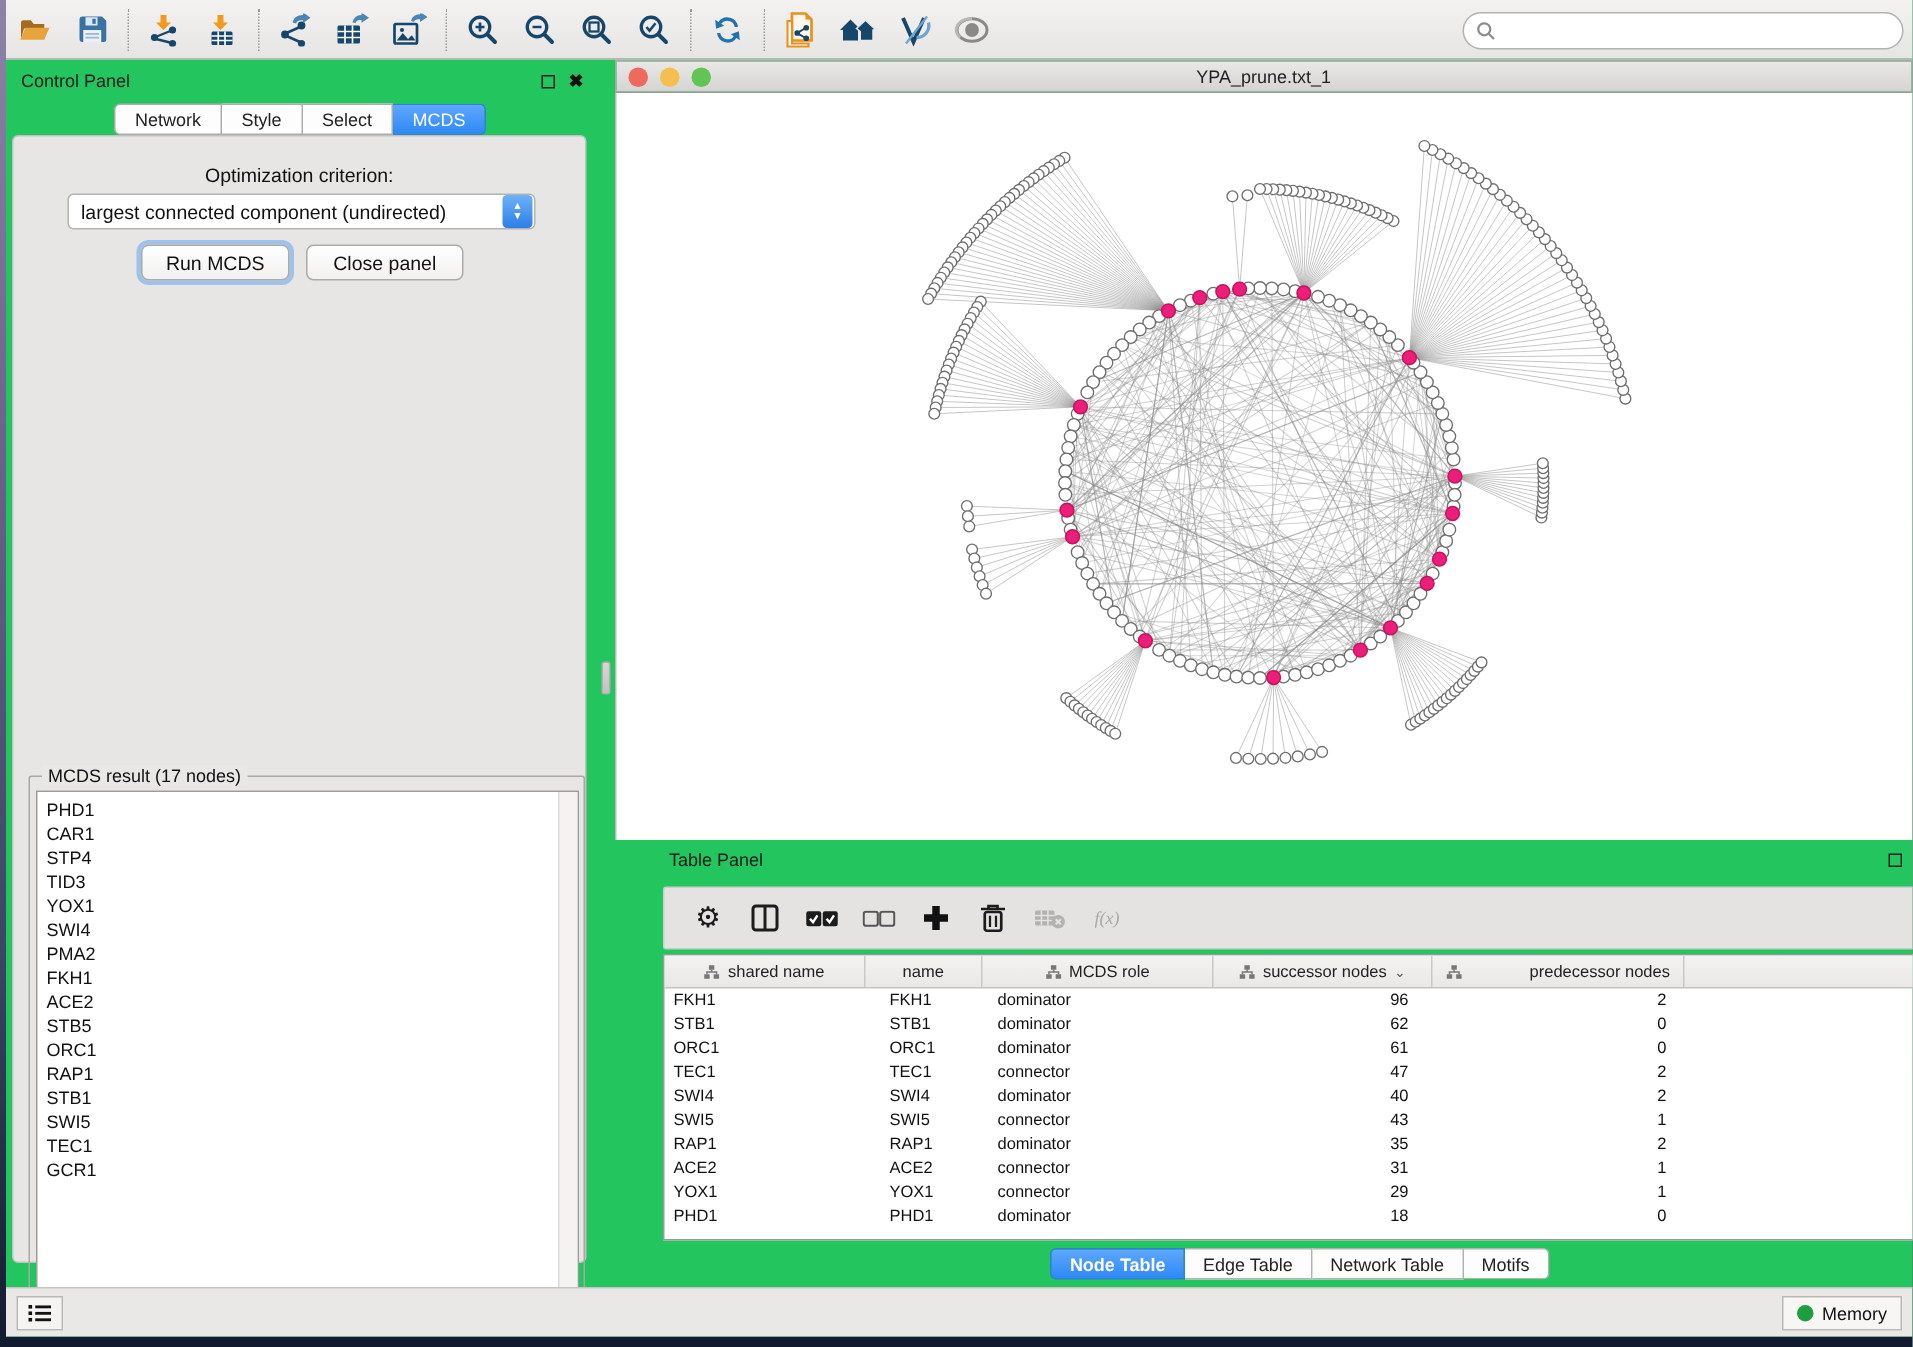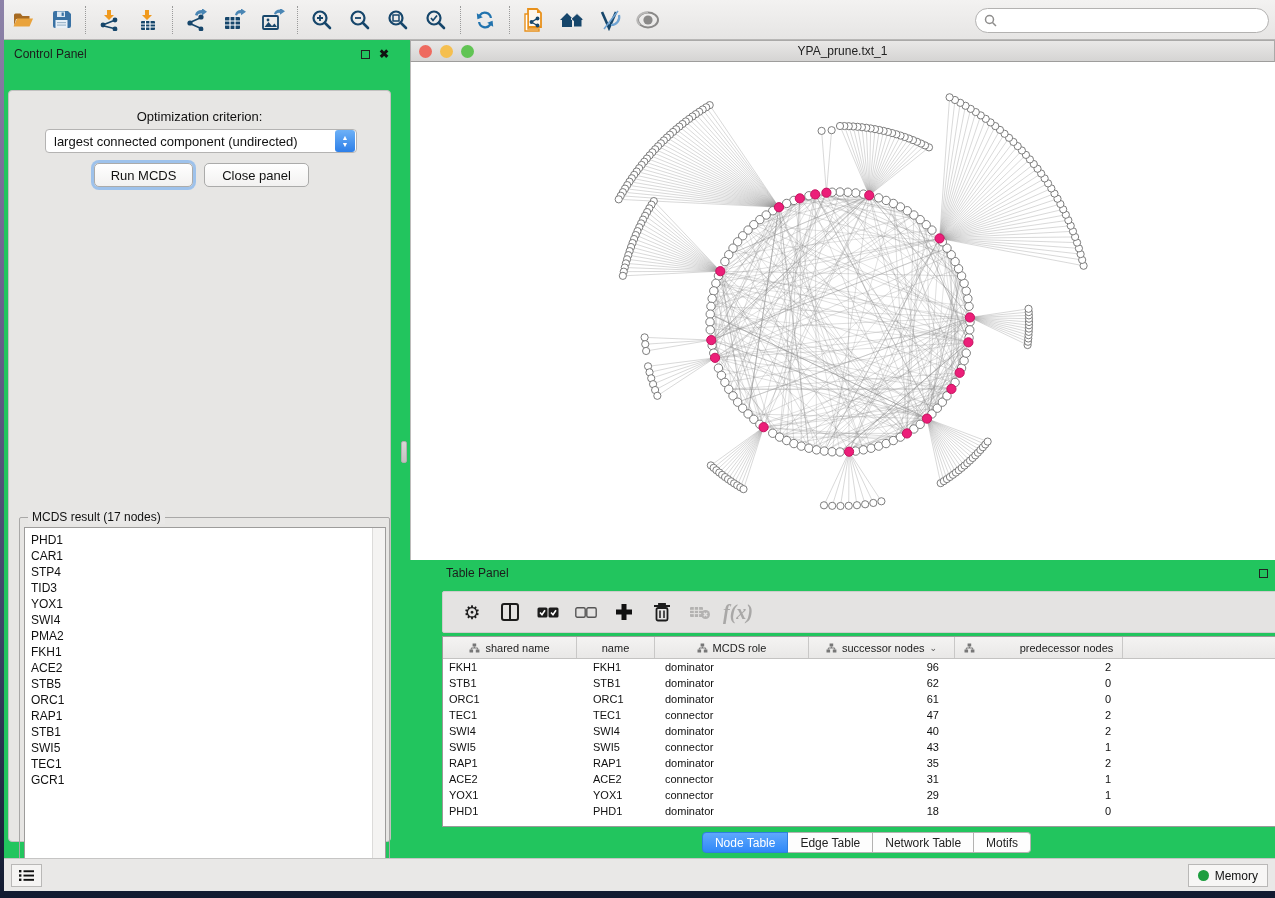--- a/index.html
+++ b/index.html
@@ -72,39 +72,39 @@
   .tlight { width:13px; height:13px; border-radius:50%; margin-left:8px; }
   #net-title { position:absolute; left:0; width:100%; text-align:center; font-size:12px; color:#222; }
   #net-canvas { position:absolute; left:0; top:22px; width:865px; height:498px; background:#fff;
     border-left:1px solid #bcbbba; }
 
   
   #table-panel { position:absolute; left:430px; top:560px; width:865px; height:298px; }
   #tp-toolbar { position:absolute; left:8px; top:31px; width:849px; height:42px;
     background:#e4e3e2; border:1px solid #cecdcc; border-radius:2px; display:flex; align-items:center; padding-left:10px; }
   .tpicon { width:38px; height:36px; display:flex; align-items:center; justify-content:center; }
-  .fx-label { font-size:20px; font-style:italic; color:#a9a8a7; font-family:"Liberation Serif", serif;font-weight:bold; }
+  .fx-label { font-size:12px; font-style:italic; color:#a9a8a7; font-family:"Liberation Serif", serif; }
 
   #tp-table { position:absolute; left:8px; top:76px; width:849px; height:191px; background:#fff;
     border:1px solid #9b9a99; overflow:hidden; }
   #tp-header { display:flex; height:22px; background:linear-gradient(180deg,#f4f3f2,#e9e8e7);
     border-bottom:1px solid #c4c3c2; }
   .th { display:flex; align-items:center; justify-content:center; gap:5px; font-size:11px; color:#222;
     border-right:1px solid #c9c8c7; height:100%; }
   .th .sort { font-size:9px; color:#555; }
   #tp-rows .tr { display:flex; height:16px; align-items:center; }
   .td { font-size:11px; color:#111; white-space:nowrap; overflow:hidden; }
   #tp-vscroll { position:absolute; right:1px; top:23px; width:13px; height:167px;
     background:#fcfbfa; border-left:1px solid #e3e2e1; }
   #tp-vscroll .thumb { position:absolute; left:2px; top:6px; width:8px; height:92px; background:#b2b1b0; border-radius:5px; }
 
   #tp-tabs { position:absolute; left:0; top:272px; width:100%; display:flex; justify-content:center; }
   .tp-tab { height:21px; padding:0 12px; font-size:12px; display:flex; align-items:center;
     background:#fdfdfd; border:1px solid #b3b2b1; border-left:none; color:#222; }
-  .tp-tab:first-child { border-left:1px solid #b3b2b1; border-radius:4px 0 0 4px; }
+  .tp-tab:first-child { border-left:1px solid #b3b2b1; border-radius:4px 0 0 4px;font-weight:bold; }
   .tp-tab:last-child { border-radius:0 4px 4px 0; }
   .tp-tab.selected { background:linear-gradient(180deg,#5fa8fc,#2f88f8); color:#fff; border-color:#2f7fe0; }
 
   
   #status-bar { position:absolute; left:0; top:858px; width:100%; height:33px;
     background:#e9e8e7; border-top:1px solid #c6c5c4; }
   #list-btn { position:absolute; left:7px; top:5px; width:31px; height:23px; background:#f5f4f3;
     border:1px solid #b9b8b7; display:flex; align-items:center; justify-content:center; }
   #memory-btn { position:absolute; right:7px; top:5px; height:23px; padding:0 9px; background:#f7f6f5;
     border:1px solid #b9b8b7; display:flex; align-items:center; gap:6px; font-size:12px; color:#111; }
@@ -252,20 +252,26 @@
   </div>
 
   <div id="control-panel">
     <div class="panel-title-row">
       <span class="panel-title">Control Panel</span>
       <span class="panel-btns">
         <span class="float-glyph"></span>
         <span class="close-glyph">✖</span>
       </span>
     </div>
+    <div id="cp-tabs">
+        <span class="cp-tab">Network</span>
+        <span class="cp-tab">Style</span>
+        <span class="cp-tab">Select</span>
+        <span class="cp-tab selected">MCDS</span>
+      </div>
     <div id="cp-body">
       <div id="opt-label">Optimization criterion:</div>
       <div id="opt-select">
         <span class="sel-text">largest connected component (undirected)</span>
         <span id="opt-stepper">
             <span>▲</span>
             <span>▼</span>
           </span>
       </div>
       <div class="cp-btn" id="run-btn">Run MCDS</div>

